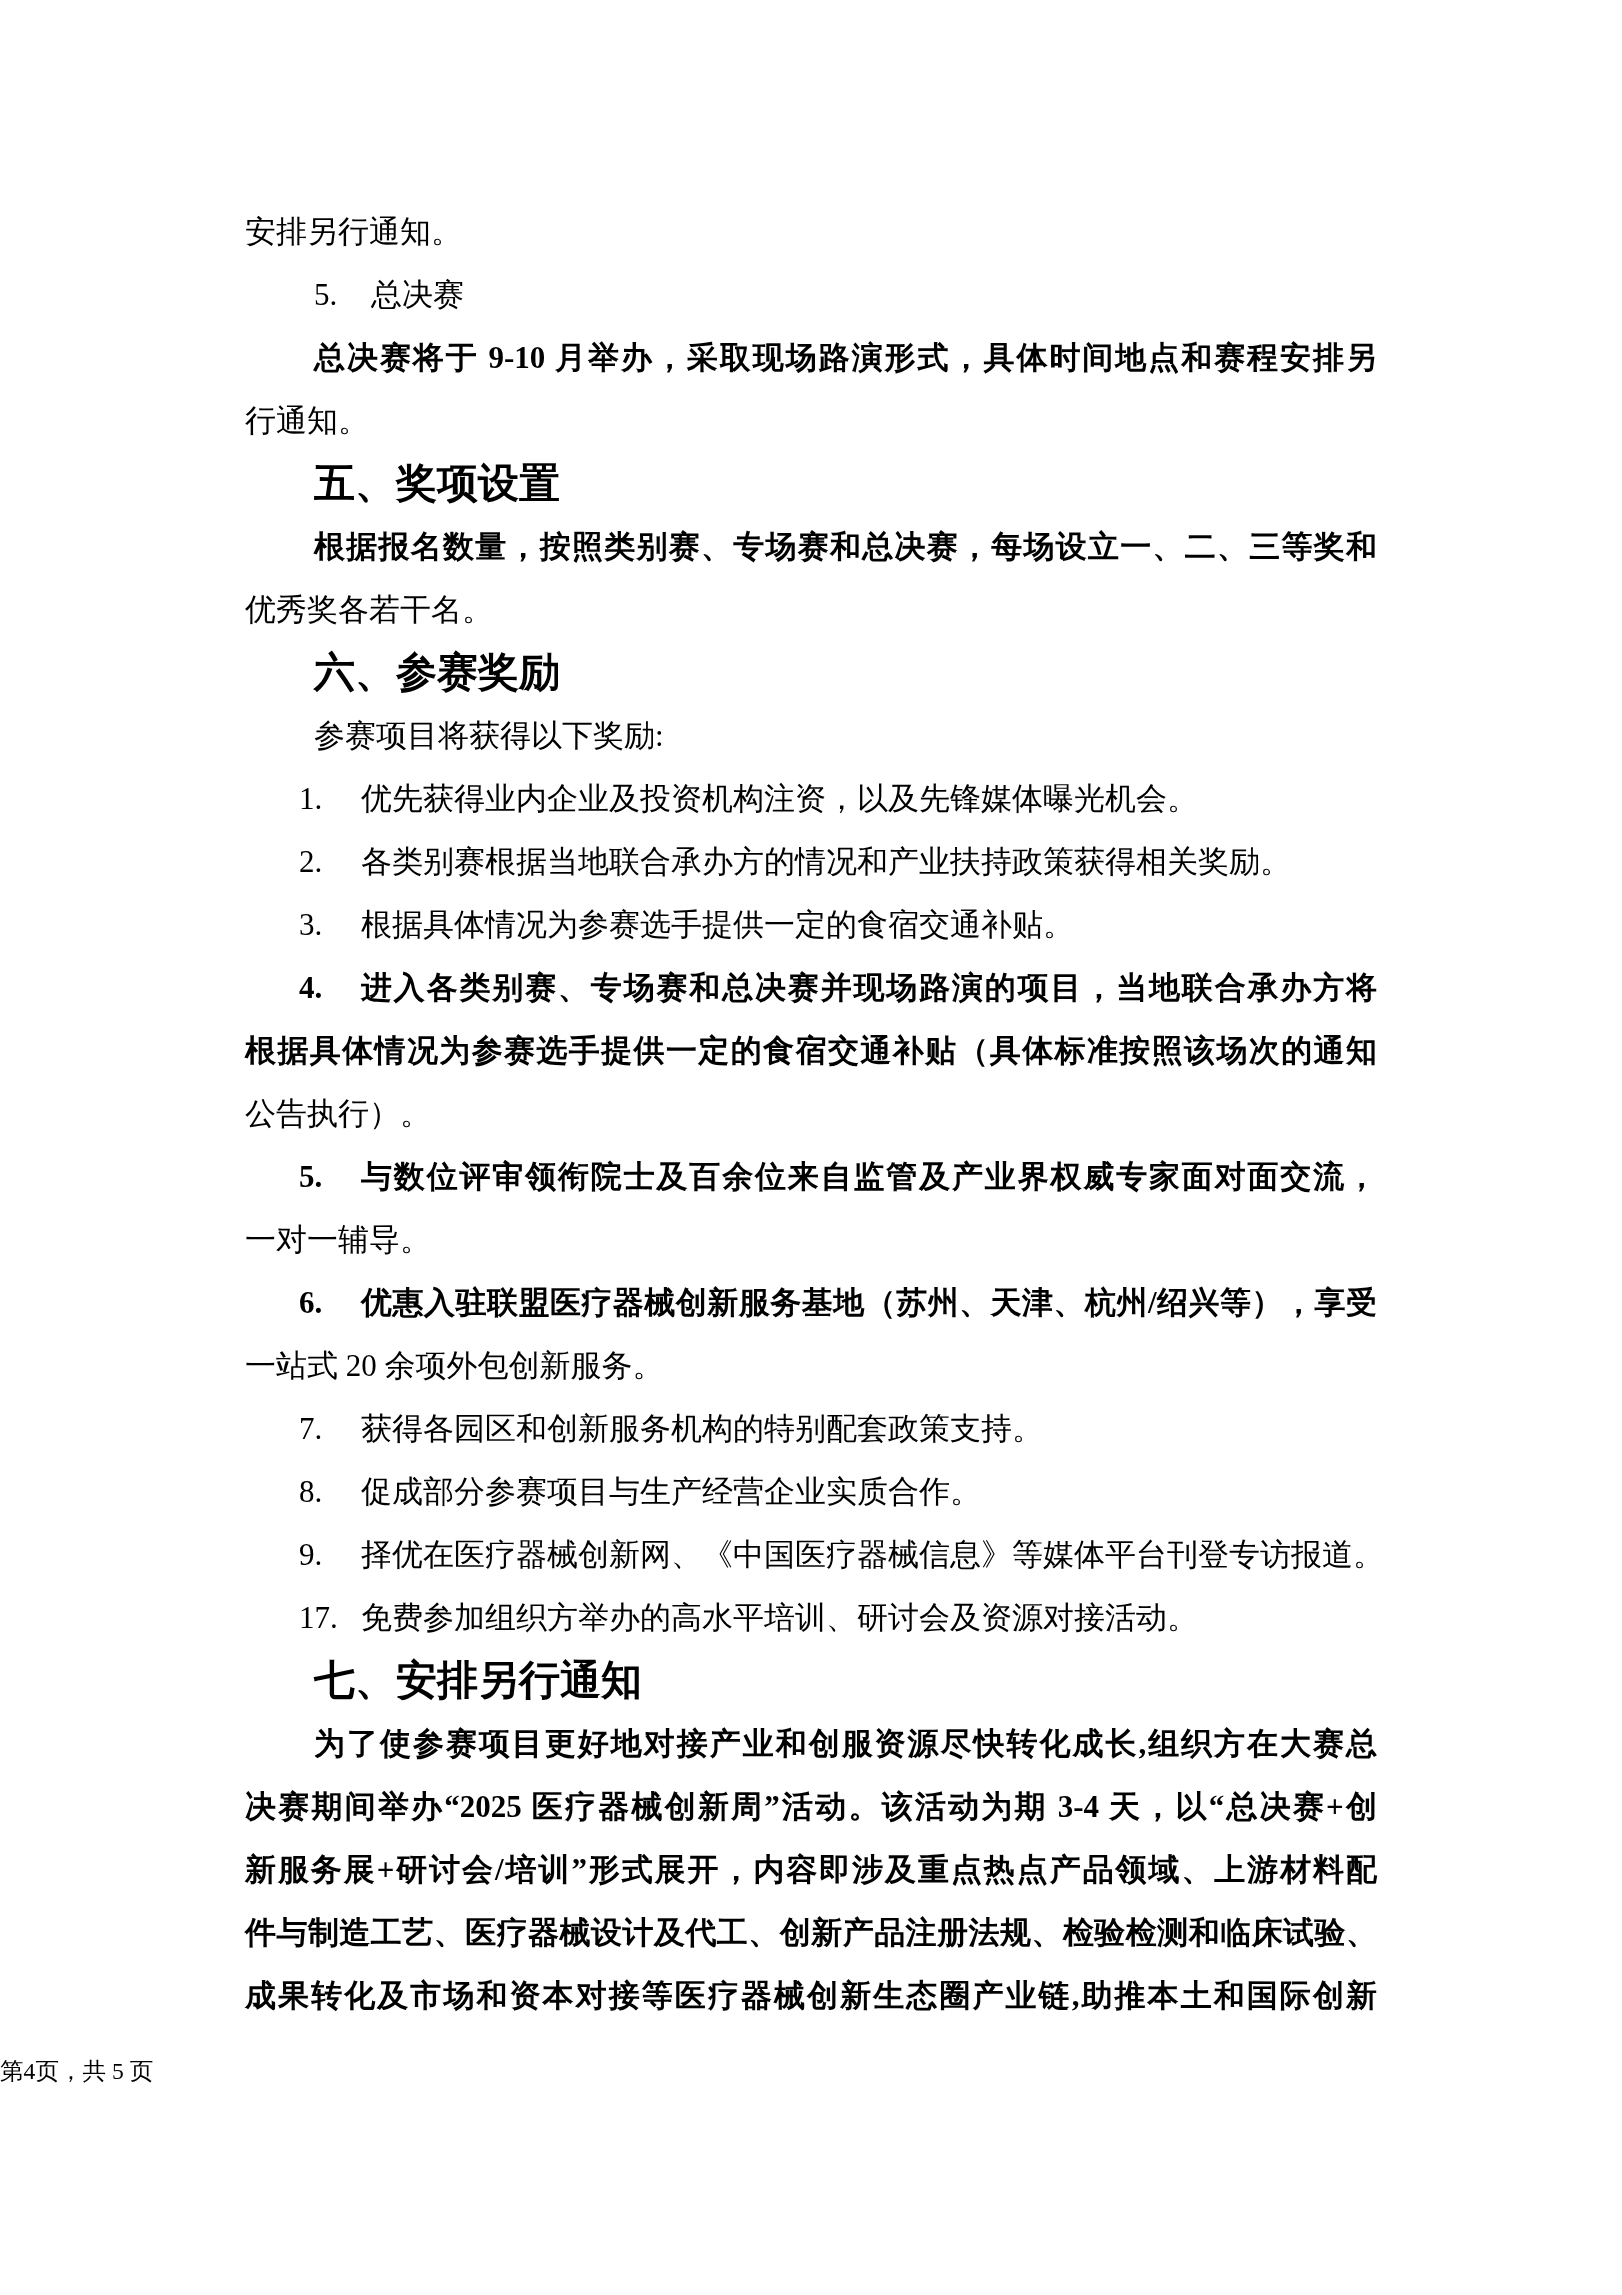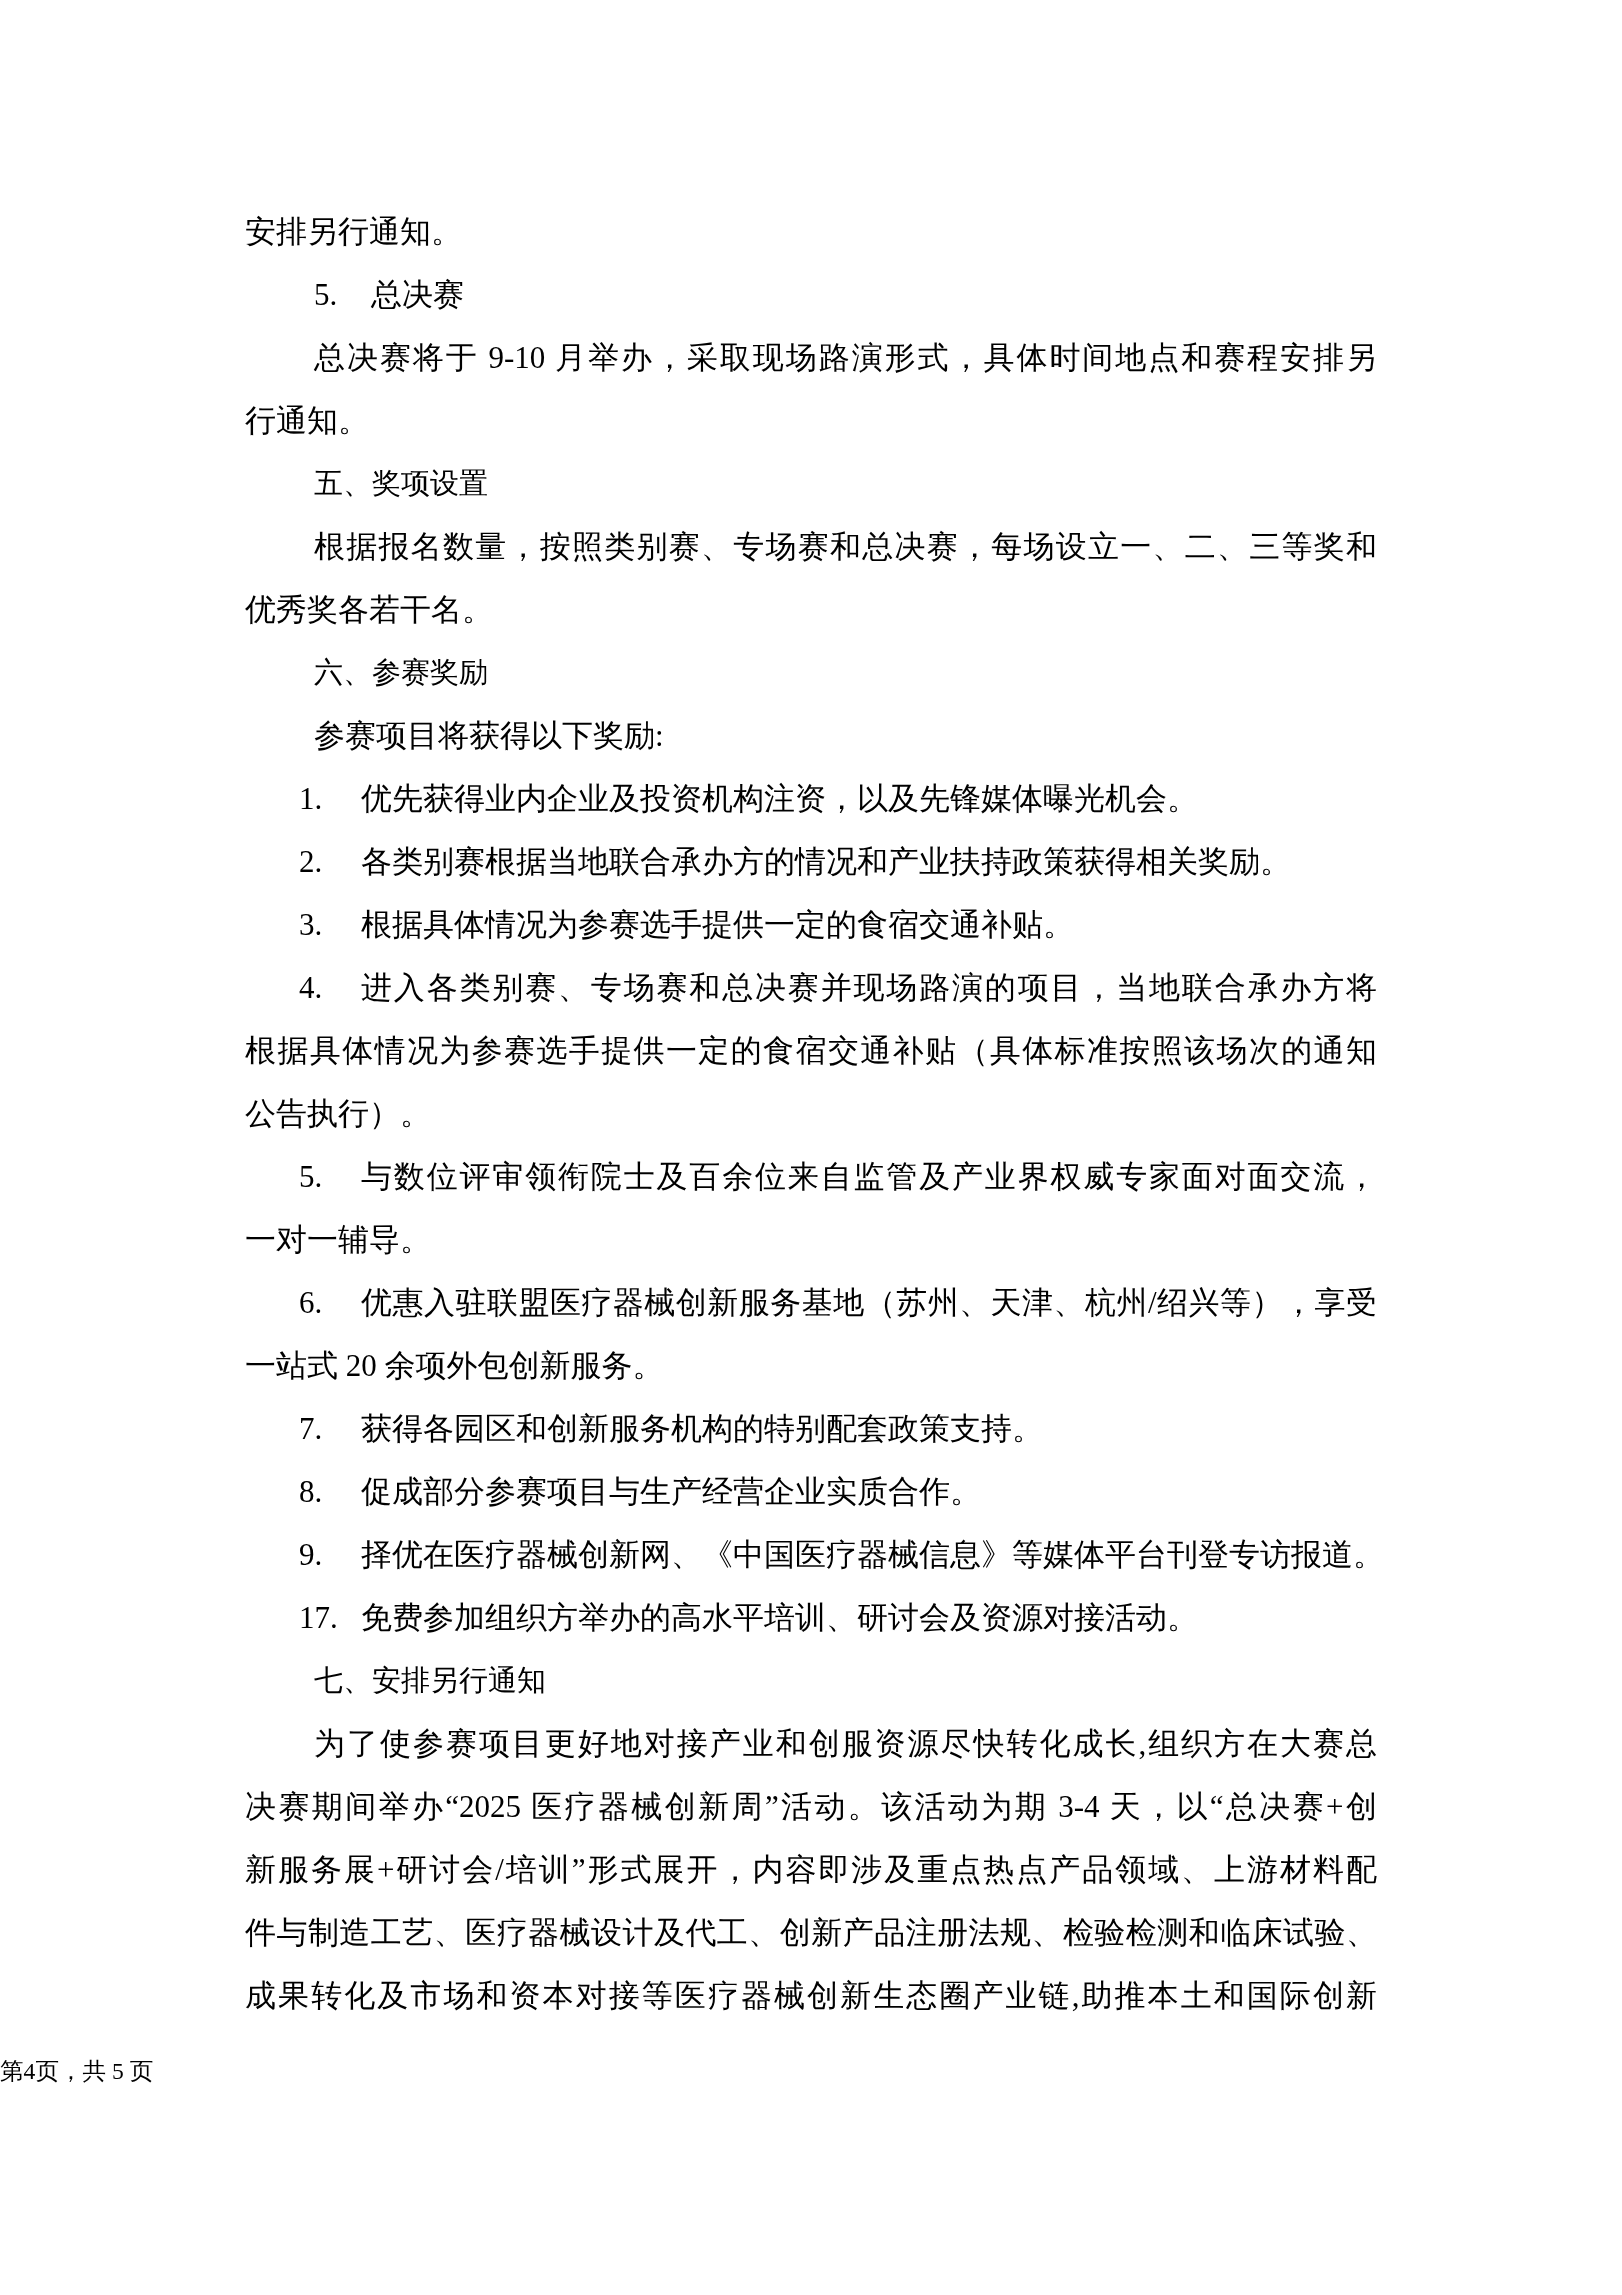--- a/index.html
+++ b/index.html
@@ -30,38 +30,39 @@
     height: 63px;
     line-height: 63px;
     font-size: 31px;
     white-space: nowrap;
     color: #000000;
   }
   .line.justify {
     white-space: normal;
     text-align: justify;
     text-align-last: justify;
+    font-weight: bold;
   }
   
   .line.para, .line.heading { padding-left: 69px; }
   
   .line.item    { padding-left: 116px; }
   .line.subitem { padding-left: 126px; }
   .line .num {
     position: absolute;
     top: 0;
     line-height: 63px;
     font-size: 31px;
   }
   .line.item .num    { left: 54px; }
   .line.subitem .num { left: 69px; }
   .line.heading {
     font-family: "Liberation Sans", "DejaVu Sans", sans-serif;
-    font-weight: 400;
-    font-size: 29px;
+    font-weight: 700;
+    font-size: 41px;
   }
   .footer {
     position: absolute;
     left: 0;
     top: 2055px;
     width: 100%;
     height: 33px;
     line-height: 33px;
     text-align: left;
     font-size: 23.6px;

